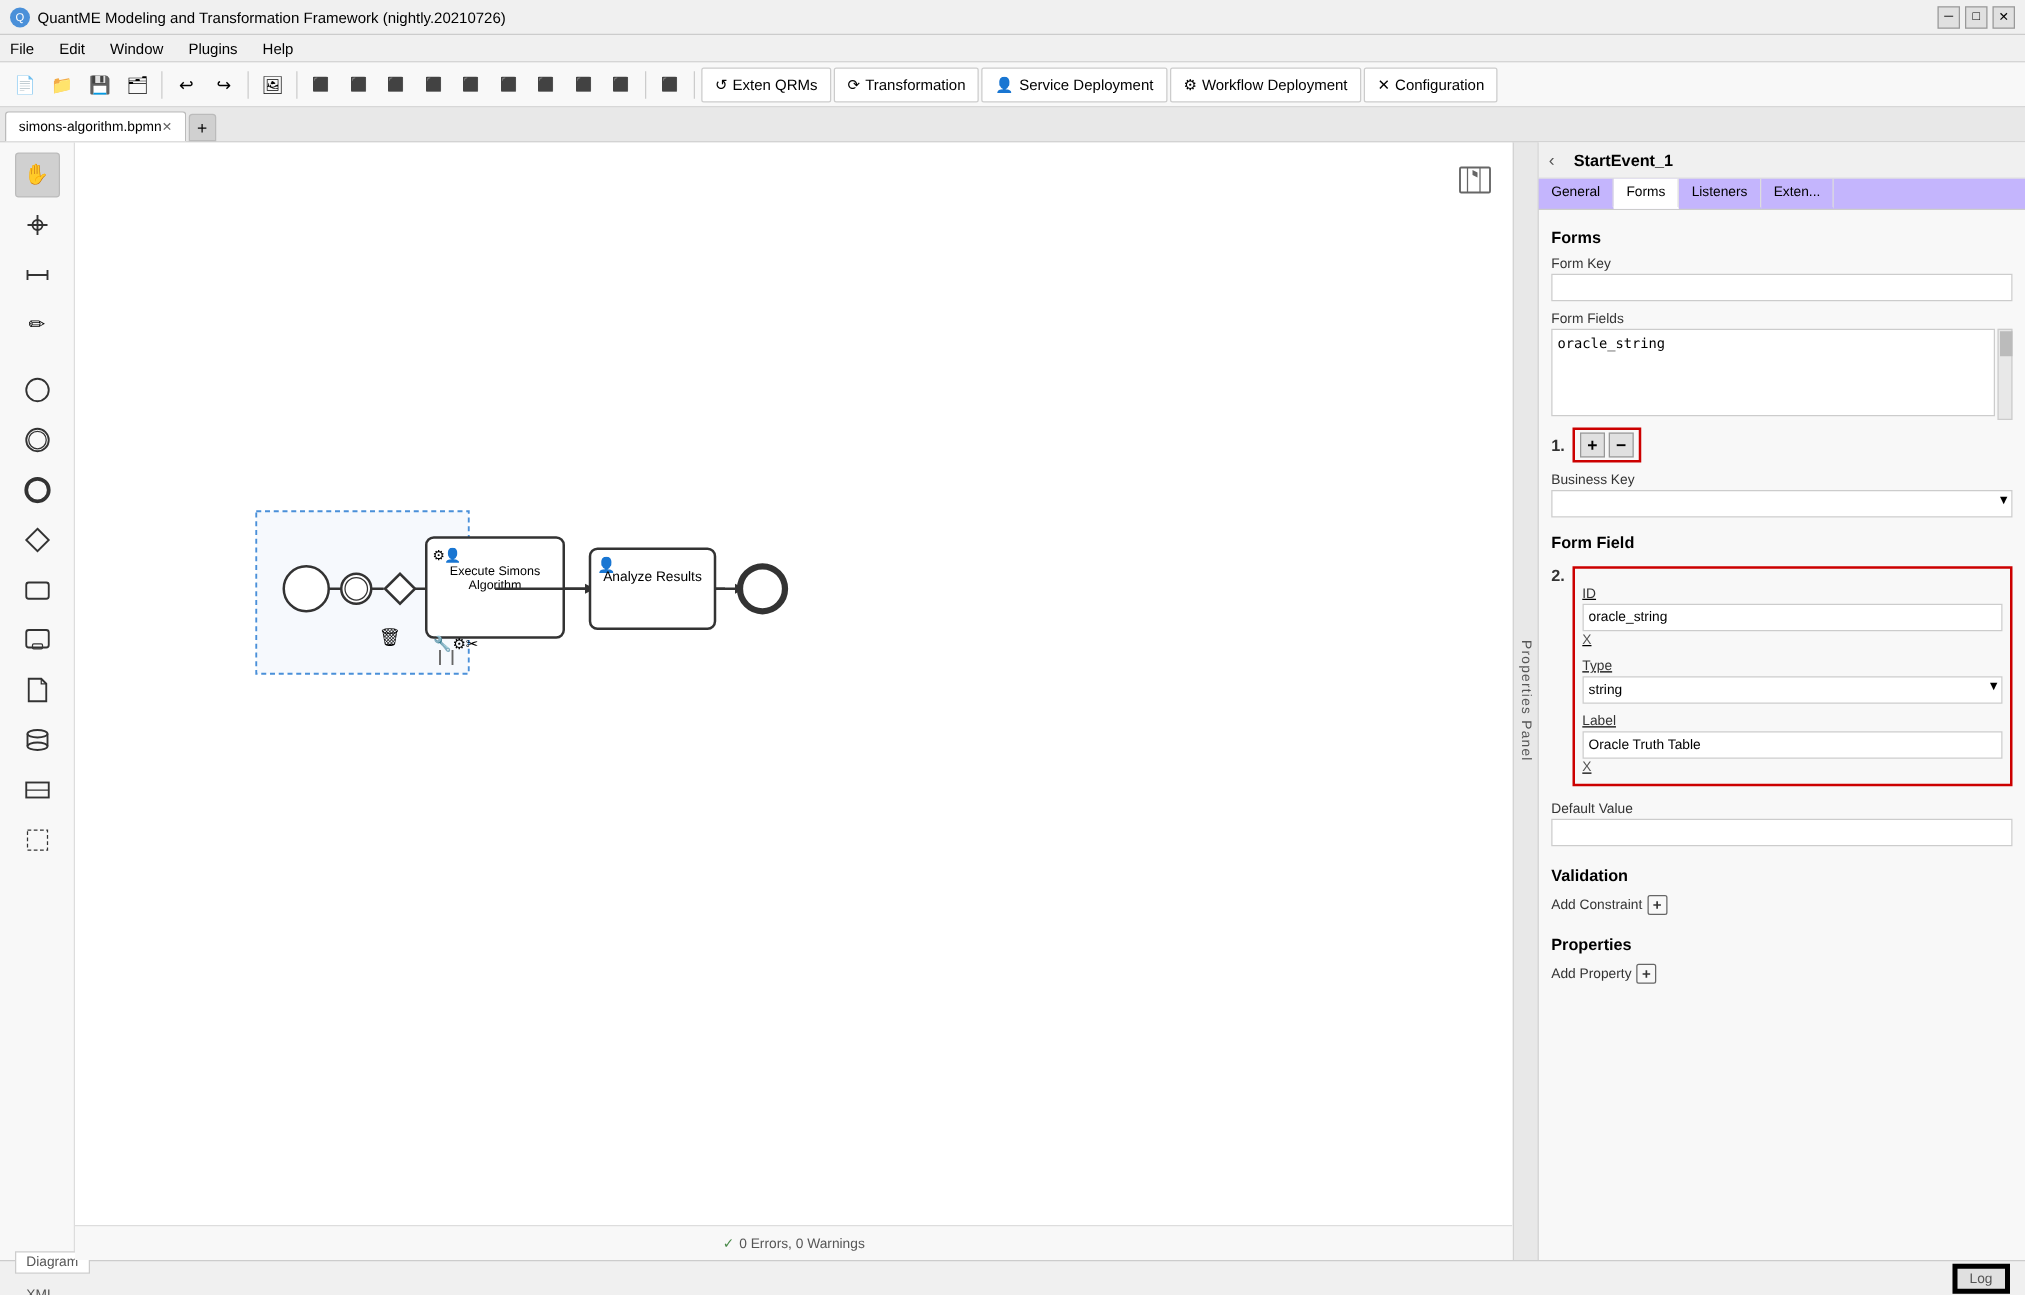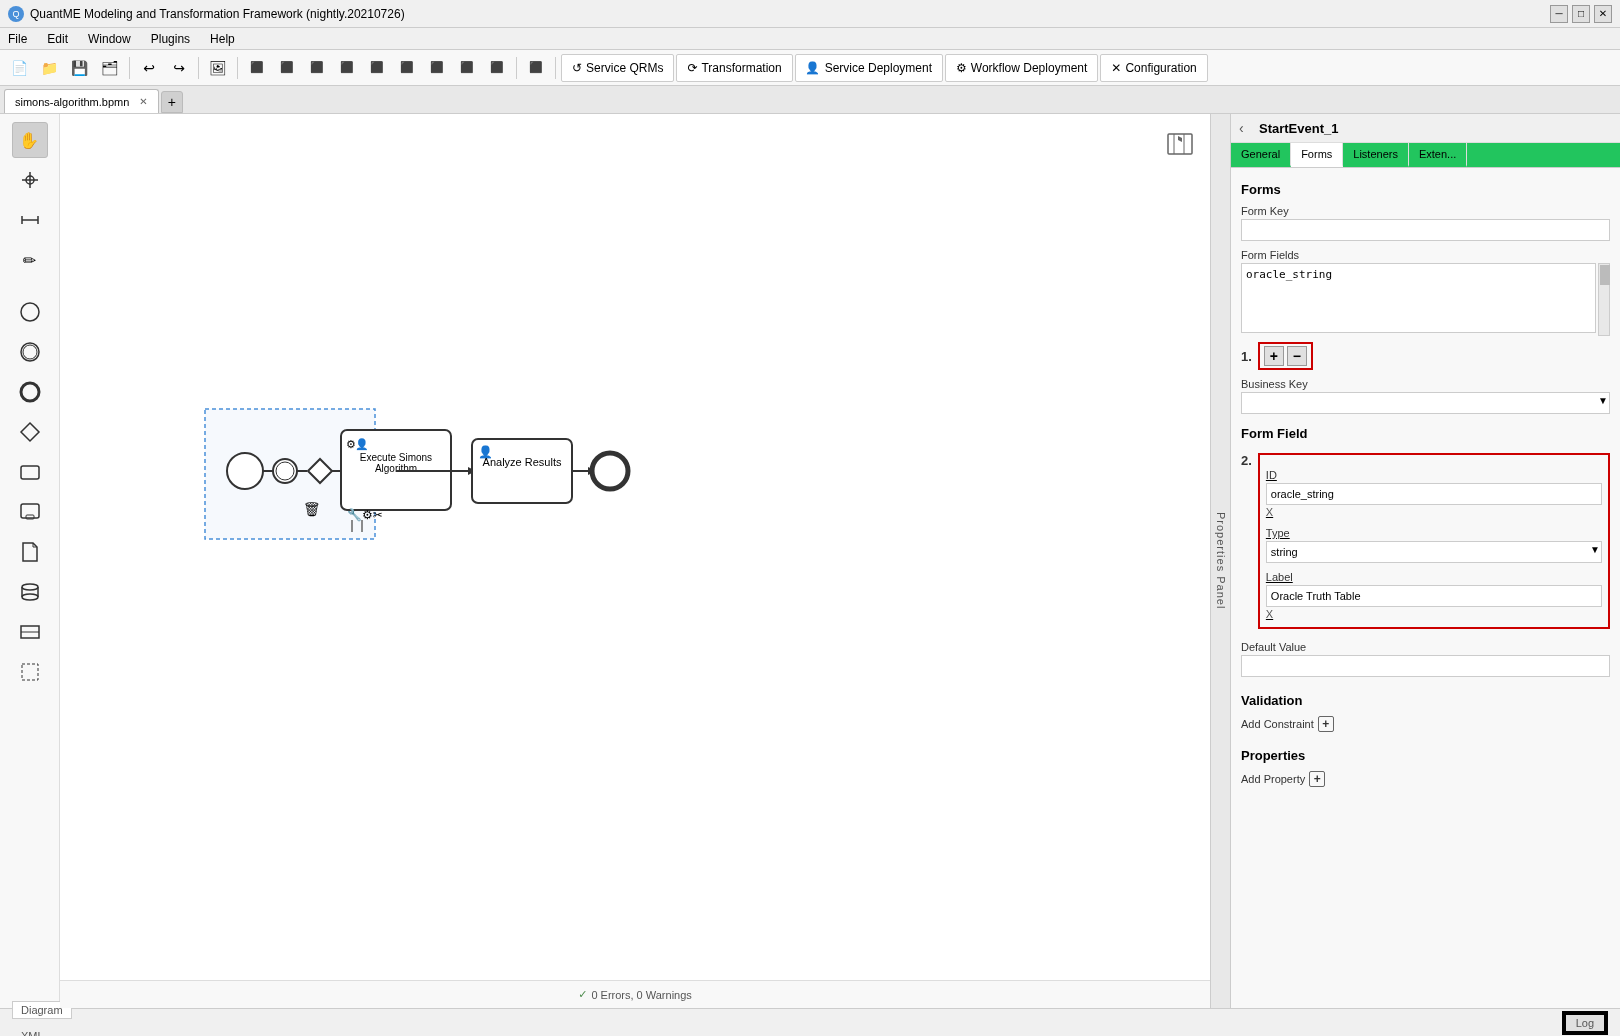--- a/index.html
+++ b/index.html
@@ -74,21 +74,21 @@
       border-bottom: 1px solid #ccc;
       gap: 2px;
     }
     .tab {
       height: 24px;
       padding: 0 10px;
       background: #d0d0d0;
       border: 1px solid #bbb;
       border-bottom: none;
       cursor: pointer;
-      display: flex; align-items: center; gap: 10px;
+      display: flex; align-items: center; gap: 0;
       font-size: 11px;
       border-radius: 3px 3px 0 0;
     }
     .tab.active { background: #fff; }
     .tab-close { font-size: 10px; cursor: pointer; color: #666; }
     .tab-add { width: 22px; height: 22px; border: 1px solid #bbb; background: #d0d0d0; cursor: pointer; display: flex; align-items: center; justify-content: center; border-radius: 3px 3px 0 0; font-size: 14px; }
 
     
     .main-layout {
       display: flex;
@@ -298,21 +298,21 @@
       width: 16px;
     }
     .panel-element-title {
       font-weight: bold;
       font-size: 13px;
       flex: 1;
     }
 
     .prop-tabs-row {
       display: flex;
-      background: #22c55e;
+      background: #c4b5fd;
       border-bottom: 1px solid #ccc;
     }
     .prop-tab-item {
       padding: 5px 10px;
       font-size: 11px;
       cursor: pointer;
       border-right: 1px solid #ddd;
       border-bottom: 2px solid transparent;
     }
     .prop-tab-item.active {
@@ -408,21 +408,21 @@
   <button class="toolbar-btn" style="font-size:11px">⬛</button>
   <button class="toolbar-btn" style="font-size:11px">⬛</button>
   <button class="toolbar-btn" style="font-size:11px">⬛</button>
   <button class="toolbar-btn" style="font-size:11px">⬛</button>
   <div class="toolbar-separator"></div>
   <button class="toolbar-btn" style="font-size:11px">⬛</button>
   <div class="toolbar-separator"></div>
 
   <button class="toolbar-text-btn">
     <span>↺</span>
-    <span>Service QRMs</span>
+    <span>Exten QRMs</span>
   </button>
   <button class="toolbar-text-btn">
     <span>⟳</span>
     <span>Transformation</span>
   </button>
   <button class="toolbar-text-btn">
     <span>👤</span>
     <span>Service Deployment</span>
   </button>
   <button class="toolbar-text-btn">

